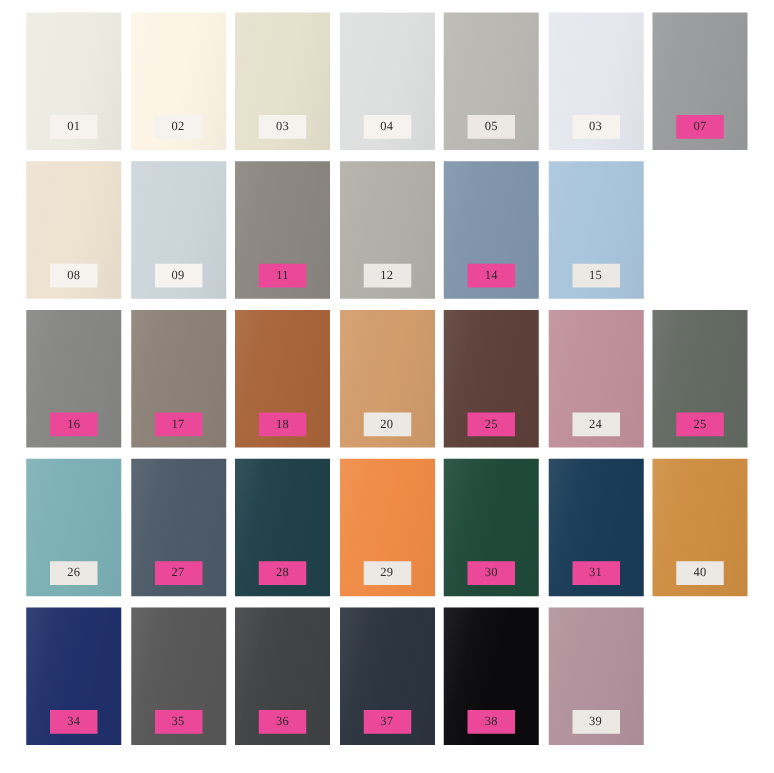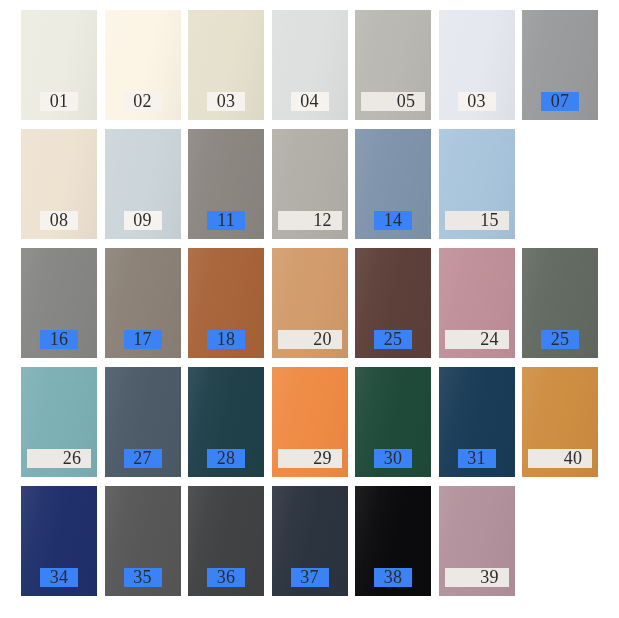--- a/index.html
+++ b/index.html
@@ -62,31 +62,31 @@
 
   .swatch-label {
     position: absolute;
     left: 50%;
     transform: translateX(-50%);
     bottom: 9px;
     width: 38px;
     height: 19px;
     line-height: 19px;
     text-align: center;
-    font-size: 18px;
+    font-size: 10px;
     color: #2b2b2b;
     background: #e2e1df;
     letter-spacing: 0.2px;
     user-select: none;
   }
 
   
   .swatch-cell.tone-light .swatch-label { background: #f6f3ee; }
-  .swatch-cell.tone-mid   .swatch-label { background: #ece9e4; padding-left: 26px; }
-  .swatch-cell.tone-dark  .swatch-label { background: #3b82f6; margin-top: 20px; }
+  .swatch-cell.tone-mid   .swatch-label { background: #ece9e4; }
+  .swatch-cell.tone-dark  .swatch-label { background: #ec4899; margin-top: 20px; }
 </style>
 </head>
 <body>
 
 <div id="swatch-grid">
     <div class="swatch-row">
       <div class="swatch-cell tone-light">
         <div class="swatch-chip" style="--chip: #edece2;"></div>
         <div class="swatch-label">01</div>
       </div>

